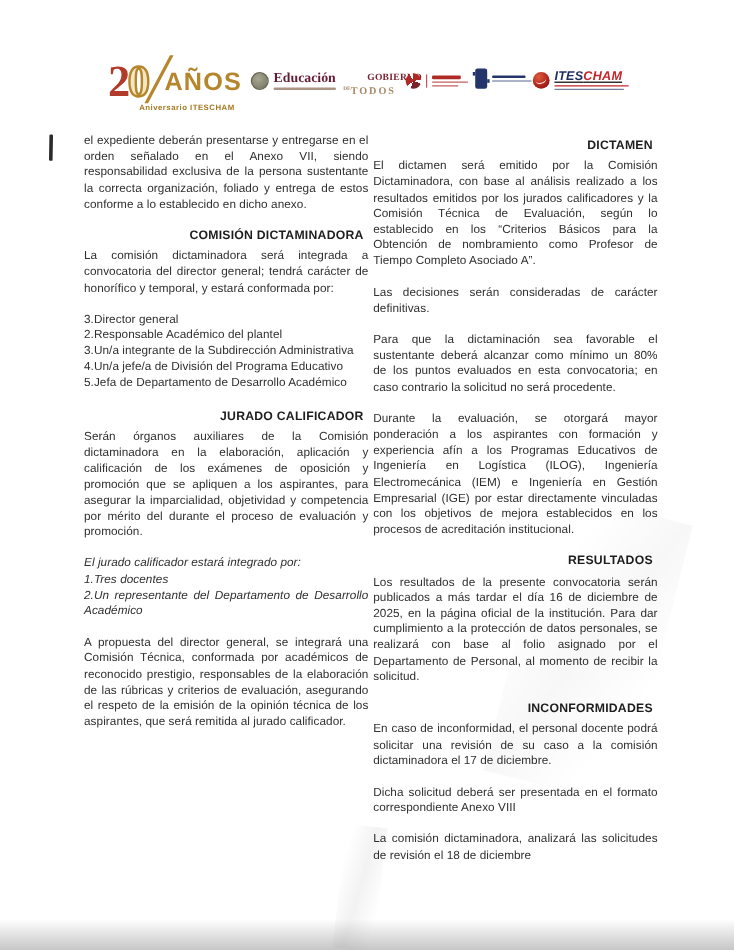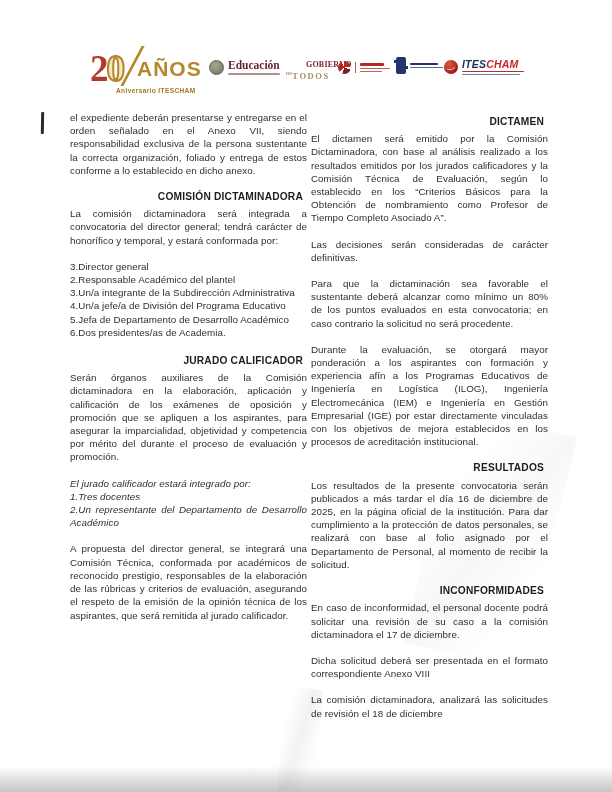--- a/index.html
+++ b/index.html
@@ -54,21 +54,21 @@
   .gear-icon::after{content:"";position:absolute;right:-2px;top:9px;width:2px;height:3px;background:#24356b;}
   .bar-nvy-a{width:28px;height:2.5px;background:#24356b;border-radius:1px;}
   .bar-nvy-b{width:33px;height:1.5px;background:#24356b;opacity:0.75;border-radius:1px;}
 
   
   .ites{left:444px;top:59px;}
   .globe-icon{width:14px;height:14px;border-radius:50%;flex:0 0 auto;position:relative;
     background:radial-gradient(circle at 35% 30%,#e05a3a,#a01818 72%);}
   .globe-icon::after{content:"";position:absolute;left:2px;top:3px;width:9px;height:6px;border-bottom:1px solid rgba(255,255,255,0.85);border-radius:50%;transform:rotate(-12deg);}
   .ites-txt{display:flex;flex-direction:column;gap:1.5px;}
-  .ites-word{font-style:italic;font-weight:900;font-size:10.5px;line-height:10px;letter-spacing:0.2px;}
+  .ites-word{font-style:italic;font-weight:900;font-size:10.5px;line-height:10px;letter-spacing:0.2px;text-decoration:underline;}
   .ites-a{color:#1c2d5e;}
   .ites-b{color:#c1272d;}
   .ites-rule{width:62px;height:1.5px;background:#c1272d;border-radius:1px;}
   .ites-fine{width:58px;height:1.5px;background:#1c2d5e;opacity:0.6;border-radius:1px;}
 
   
   .col{position:absolute;top:111px;width:237px;text-align:justify;
        font-size:9.8px;line-height:13.2px;color:#2f2f2f;letter-spacing:0.05px;}
   #col-left{left:70px;}
   #col-right{left:311px;}
@@ -154,21 +154,20 @@
 
     <div class="h">COMISIÓN DICTAMINADORA</div>
     <p class="p">La comisión dictaminadora será integrada a convocatoria del director general; tendrá carácter de honorífico y temporal, y estará conformada por:</p>
 
     <div class="list">
       <div>3.Director general</div>
       <div>2.Responsable Académico del plantel</div>
       <div>3.Un/a integrante de la Subdirección Administrativa</div>
       <div>4.Un/a jefe/a de División del Programa Educativo</div>
       <div>5.Jefa de Departamento de Desarrollo Académico</div>
-      <div>6.Dos presidentes/as de Academia.</div>
     </div>
 
     <div class="h mt-lg">JURADO CALIFICADOR</div>
     <p class="p">Serán órganos auxiliares de la Comisión dictaminadora en la elaboración, aplicación y calificación de los exámenes de oposición y promoción que se apliquen a los aspirantes, para asegurar la imparcialidad, objetividad y competencia por mérito del durante el proceso de evaluación y promoción.</p>
 
     <div class="group">
       <p class="p p0">El jurado calificador estará integrado por:</p>
       <div>1.Tres docentes</div>
       <div>2.Un representante del Departamento de Desarrollo Académico</div>
     </div>

